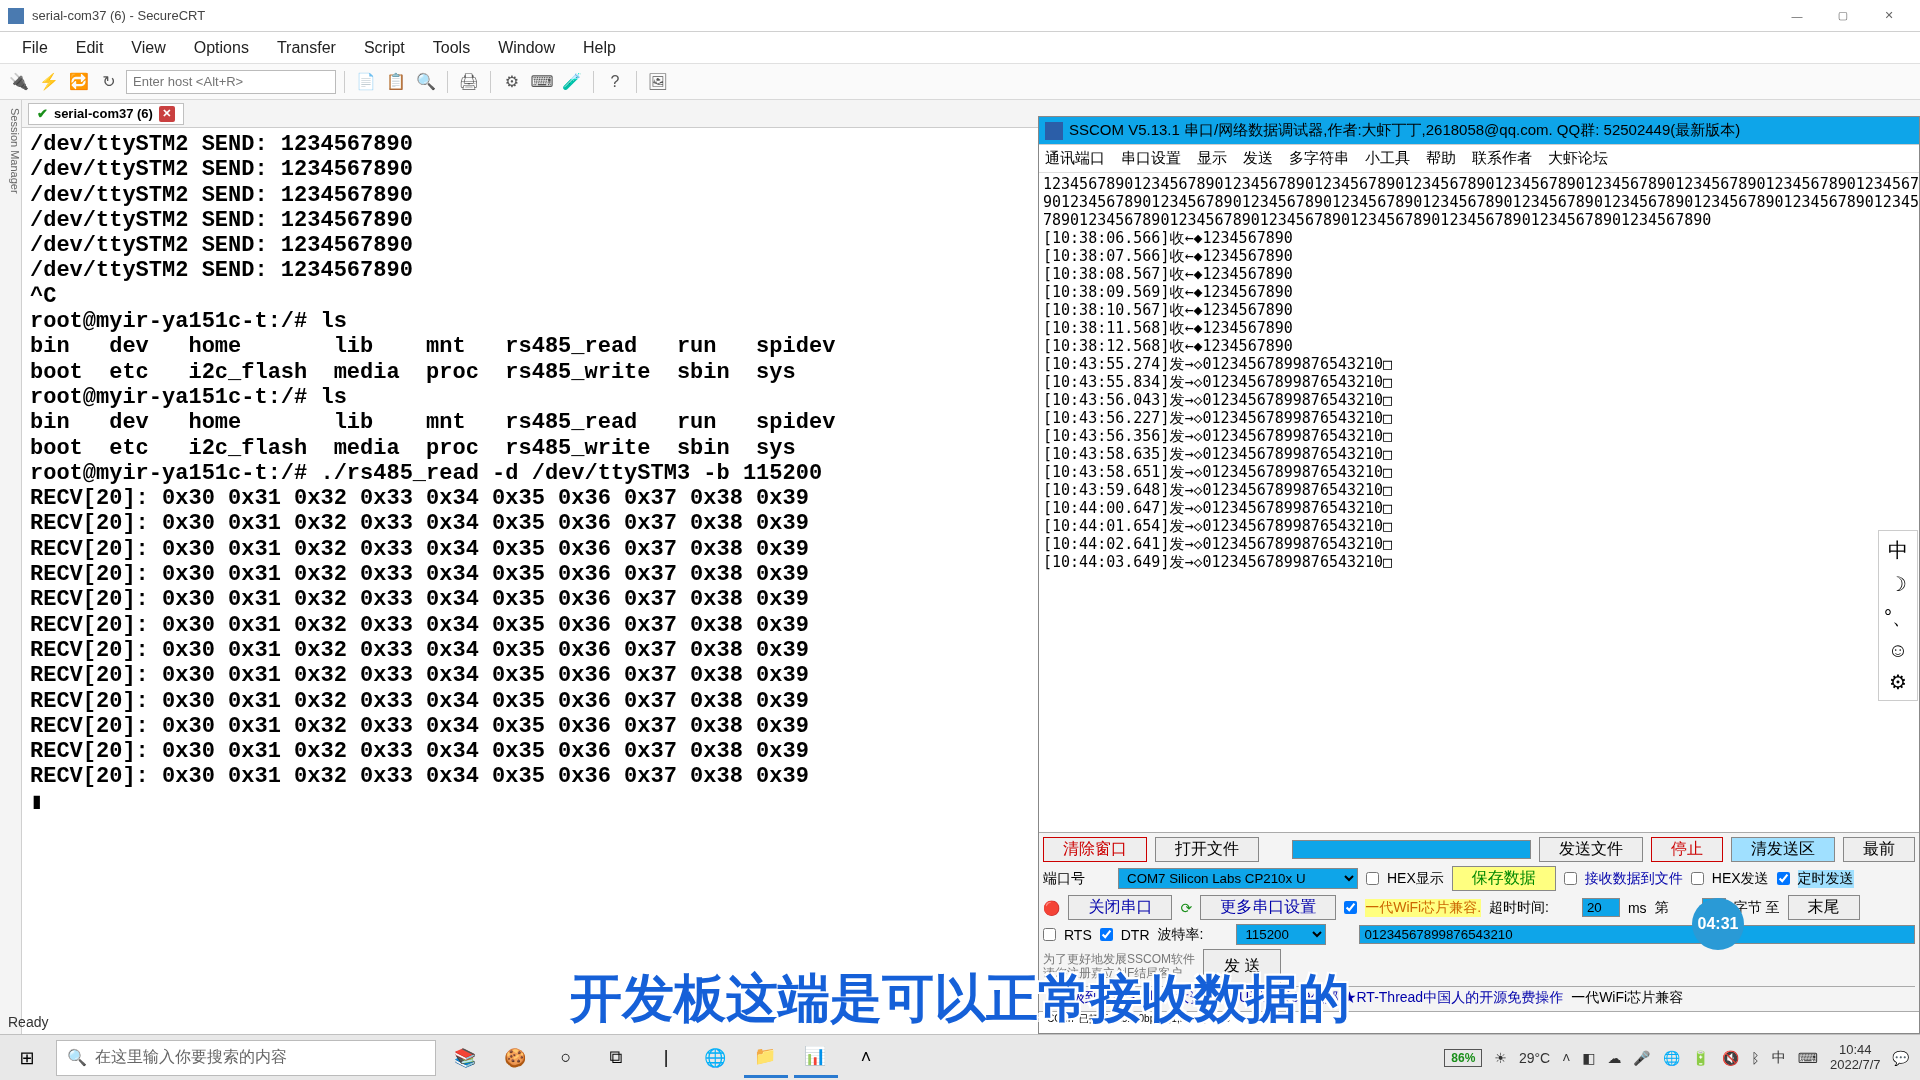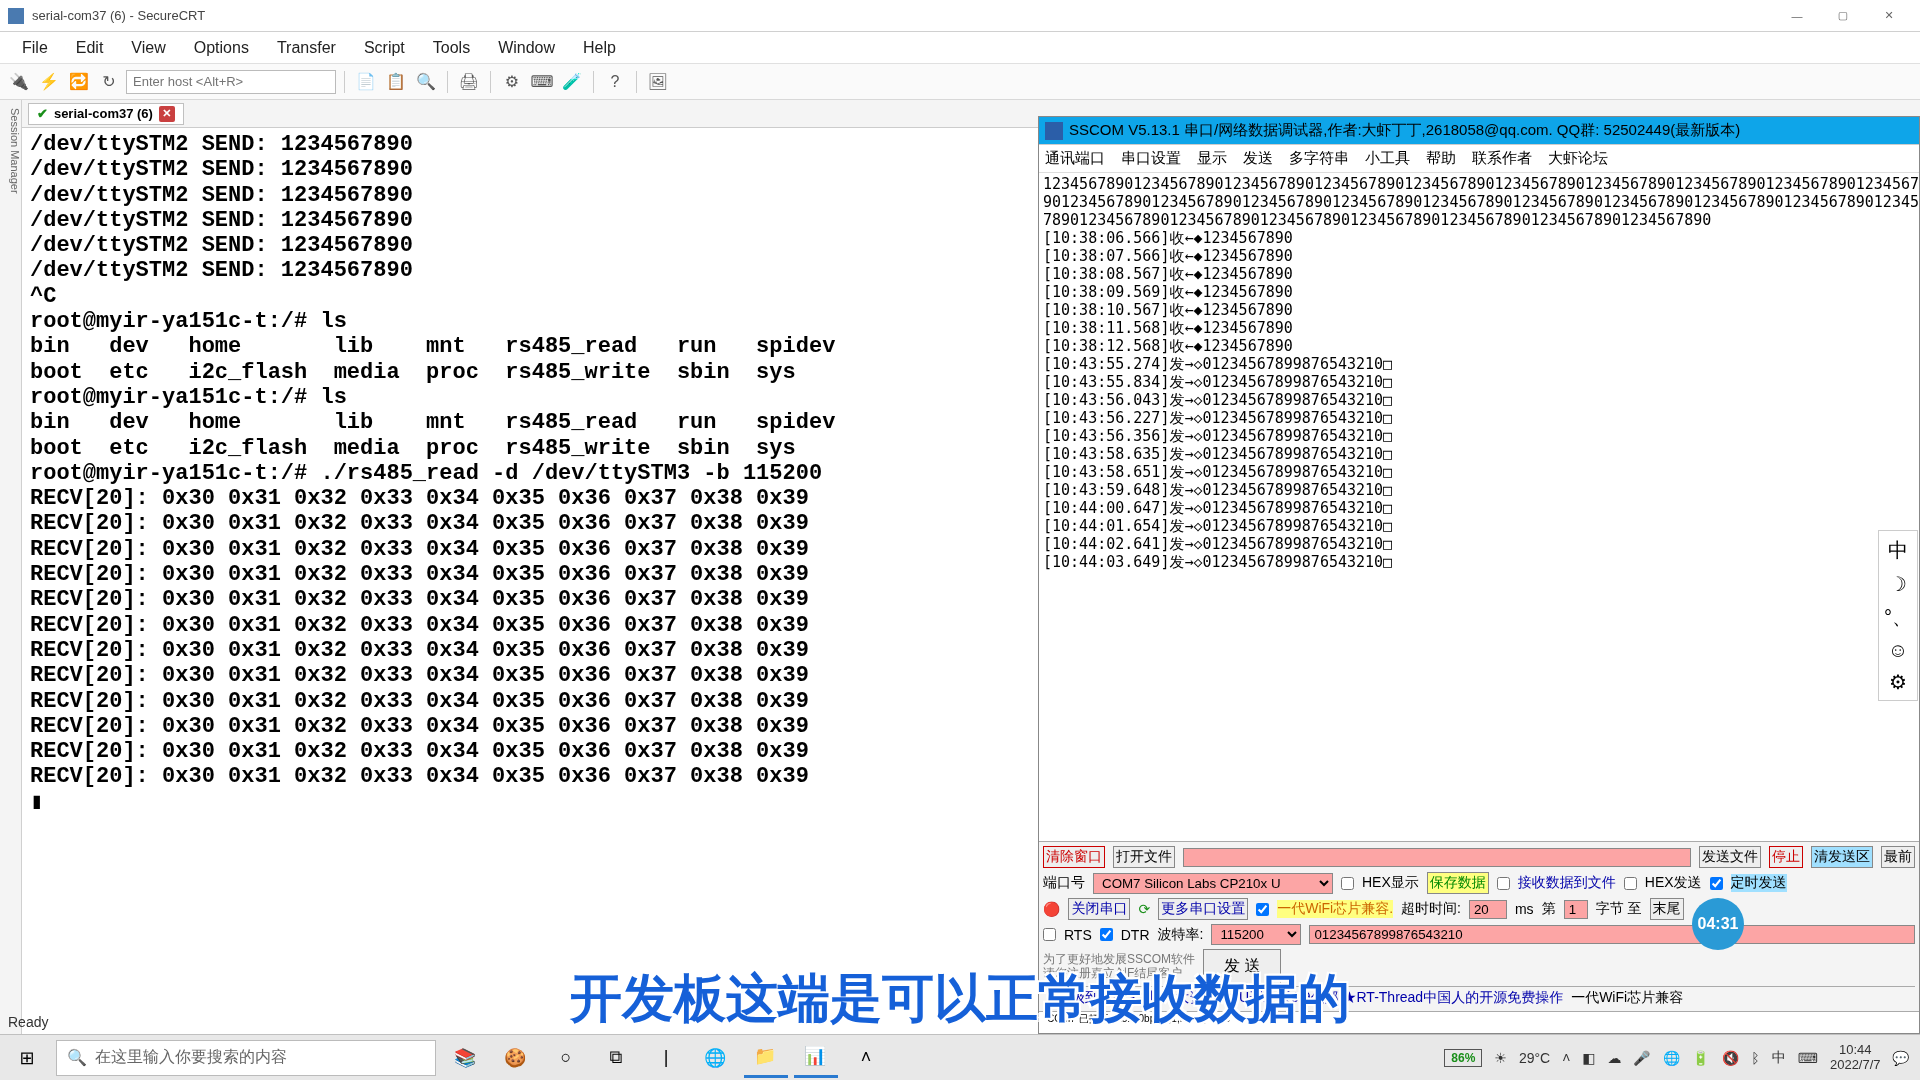--- a/index.html
+++ b/index.html
@@ -37,24 +37,24 @@
 
 
 .sscom { position: absolute; top: 116px; left: 1038px; right: 0; bottom: 46px; background: #fff; border: 1px solid #888; display: flex; flex-direction: column; font-size: 15px; }
 .sscom-title { height: 28px; background: #0ea5e9; border-bottom: 1px solid #ccc; display: flex; align-items: center; padding: 0 6px; font-size: 15px; gap: 6px; }
 .sscom-title-icon { width: 18px; height: 18px; background: #2b5ea8; }
 .sscom-menu { height: 28px; display: flex; align-items: center; padding: 0 6px; gap: 16px; border-bottom: 1px solid #ddd; font-size: 15px; }
 .sscom-body { flex: 1; padding: 2px 4px; font-family: "Consolas","SimSun",monospace; font-size: 15px; color: #000; white-space: pre; overflow: hidden; line-height: 1.2; }
 
 .sscom-ctrl { border-top: 1px solid #aaa; background: #f4f4f4; padding: 2px 4px; font-size: 14px; }
 .sscom-row { display: flex; align-items: center; gap: 8px; padding: 2px 0; }
-.sscom-btn { border: 1px solid #888; padding: 1px 2px; background: #eee; font-size: 14px; }
+.sscom-btn { border: 1px solid #888; padding: 1px 19px; background: #eee; font-size: 16px; }
 .sscom-btn.red { color: #c00; border-color: #c00; }
 .sscom-btn.green { color: #080; }
-.sscom-input { border: 1px solid #888; padding: 1px 4px; background: #fca5a5; }
+.sscom-input { border: 1px solid #888; padding: 1px 4px; background: #0ea5e9; margin-left: 25px; }
 .sscom-footer { height: 22px; border-top: 1px solid #aaa; display: flex; align-items: flex-start; padding: 0 8px; font-size: 10px; gap: 16px; white-space: nowrap; overflow: hidden; }
 .hl-yellow { background: #ffff80; }
 .hl-cyan { background: #a0e0ff; }
 
 
 .subtitle { position: absolute; left: 50%; transform: translateX(-50%); bottom: 46px; font-size: 52px; font-weight: bold; color: #1560d8; text-shadow: 2px 2px 0 #fff, -2px -2px 0 #fff, 2px -2px 0 #fff, -2px 2px 0 #fff; white-space: nowrap; }
 
 
 .badge { position: absolute; right: 176px; bottom: 130px; width: 52px; height: 52px; border-radius: 50%; background: #2a9ad6; color: #fff; display: flex; align-items: center; justify-content: center; font-size: 16px; font-weight: bold; }
 

